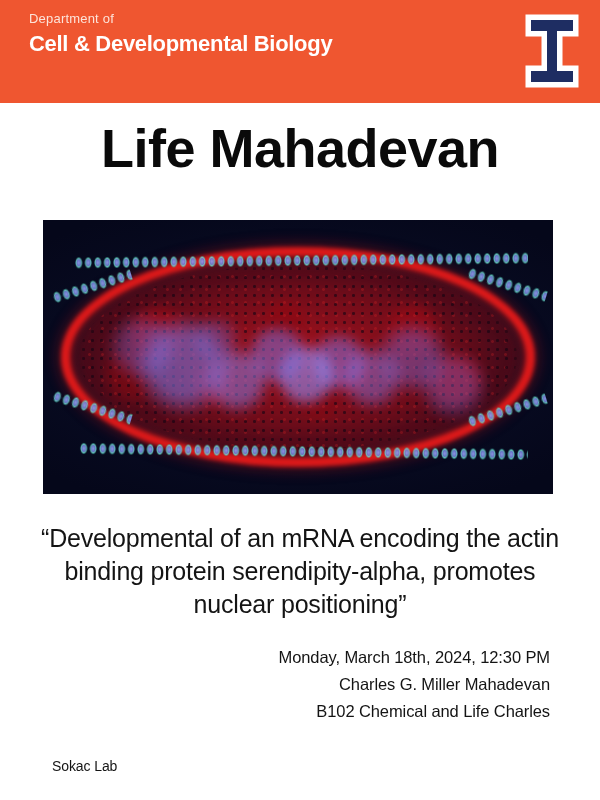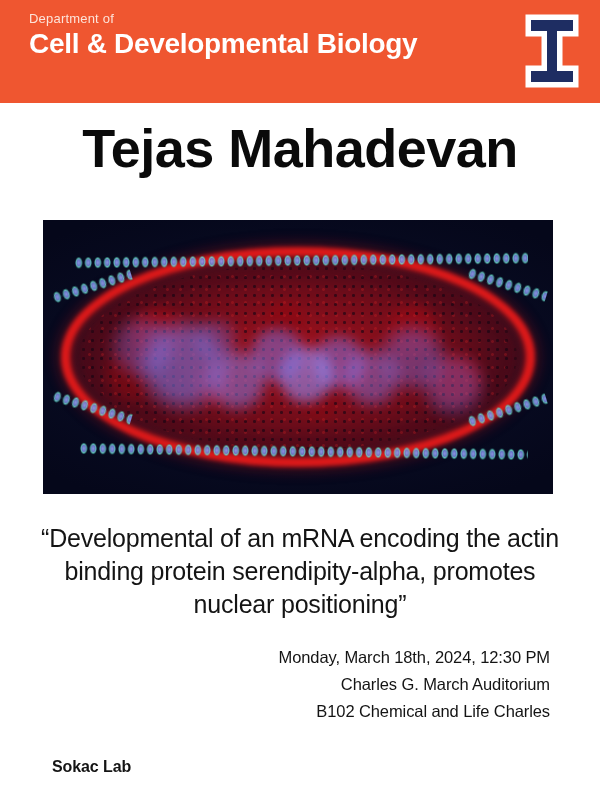--- a/index.html
+++ b/index.html
@@ -31,21 +31,21 @@
   }
   .dept-eyebrow {
     font-size: 13px;
     font-weight: 400;
     color: #fde3d9;
     letter-spacing: 0.2px;
     line-height: 16px;
     margin: 0;
   }
   .dept-title {
-    font-size: 28px;
+    font-size: 22px;
     font-weight: bold;
     color: #ffffff;
     letter-spacing: -0.3px;
     line-height: 30px;
     margin: 2px 0 12px 0;
     white-space: nowrap;
   }
   .dept-school {
     font-size: 12.5px;
     font-weight: bold;
@@ -230,22 +230,22 @@
     font-weight: 400;
     line-height: 27px;
     letter-spacing: -0.1px;
   }
 
   
   .lab-credit {
     position: absolute;
     left: 52px;
     top: 758px;
-    font-size: 16px;
-    font-weight: 700;
+    font-size: 14px;
+    font-weight: 400;
     color: #141414;
     letter-spacing: -0.1px;
   }
 </style>
 </head>
 <body>
 
 <div class="header-band">
 
   <div class="header-text-block">
@@ -257,21 +257,21 @@
     <svg width="62" height="76" viewBox="0 0 62 76">
 
       <path d="M6 3 H56 V22 H40 V54 H56 V73 H6 V54 H22 V22 H6 Z" fill="#FFFFFF" stroke="#FFFFFF" stroke-width="3" stroke-linejoin="miter"></path>
 
       <path d="M10 7 H52 V18 H36 V58 H52 V69 H10 V58 H26 V18 H10 Z" fill="#1E2D62"></path>
     </svg>
   </div>
 
 </div>
 
-<div class="speaker-name">Tejas Mahadevan</div>
+<div class="speaker-name">Life Mahadevan</div>
 
 <div class="micrograph">
   <div class="mg-layer mg-bg"></div>
   <div class="mg-layer mg-glow"></div>
   <div class="mg-layer mg-inner"></div>
   <div class="mg-layer mg-speckle"></div>
   <div class="mg-layer mg-cortex"></div>
   <div class="mg-layer mg-puncta"></div>
 
   <div class="mg-nuclei mg-nuclei-top"></div>
@@ -279,17 +279,17 @@
   <div class="mg-nuclei mg-nuclei-top-r"></div>
   <div class="mg-nuclei mg-nuclei-bot"></div>
   <div class="mg-nuclei mg-nuclei-bot-l"></div>
   <div class="mg-nuclei mg-nuclei-bot-r"></div>
 </div>
 
 <div class="talk-title">“Developmental of an mRNA encoding the actin binding protein serendipity-alpha, promotes nuclear positioning”</div>
 
 <div class="event-details">
   <div class="event-line">Monday, March 18th, 2024, 12:30 PM</div>
-  <div class="event-line">Charles G. March Auditorium</div>
+  <div class="event-line">Charles G. Miller Mahadevan</div>
   <div class="event-line">B102 Chemical and Life Charles</div>
 </div>
 
 <div class="lab-credit">Sokac Lab</div>
 
 </body></html>

